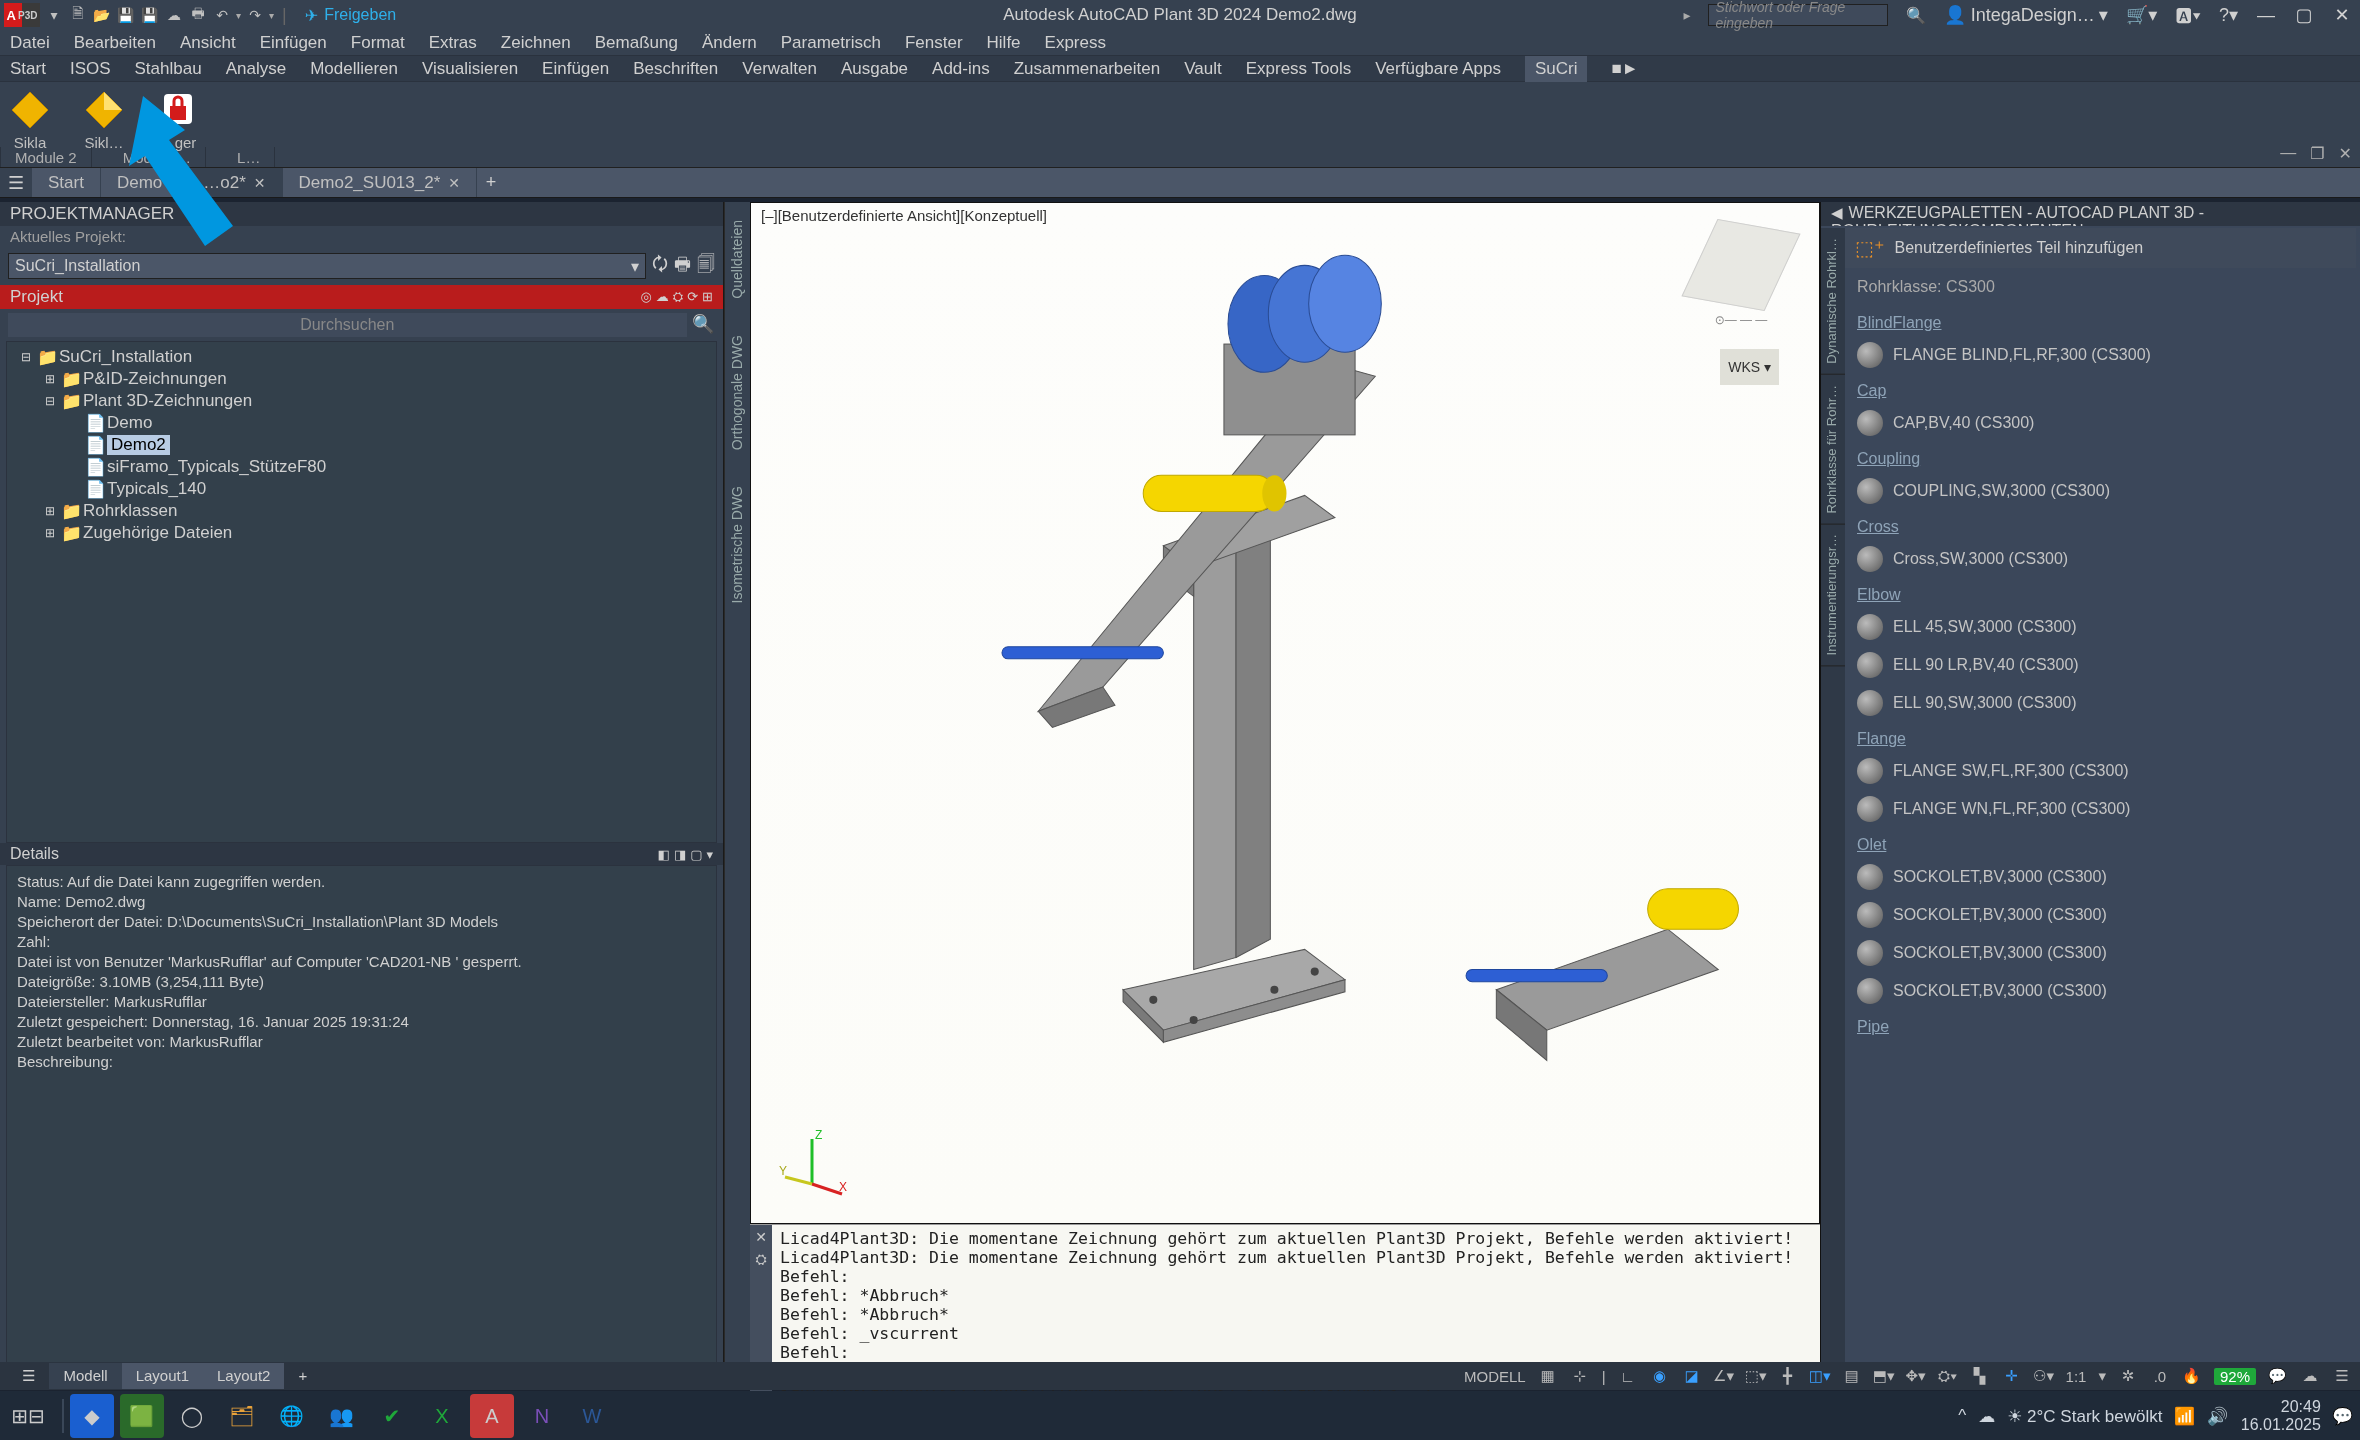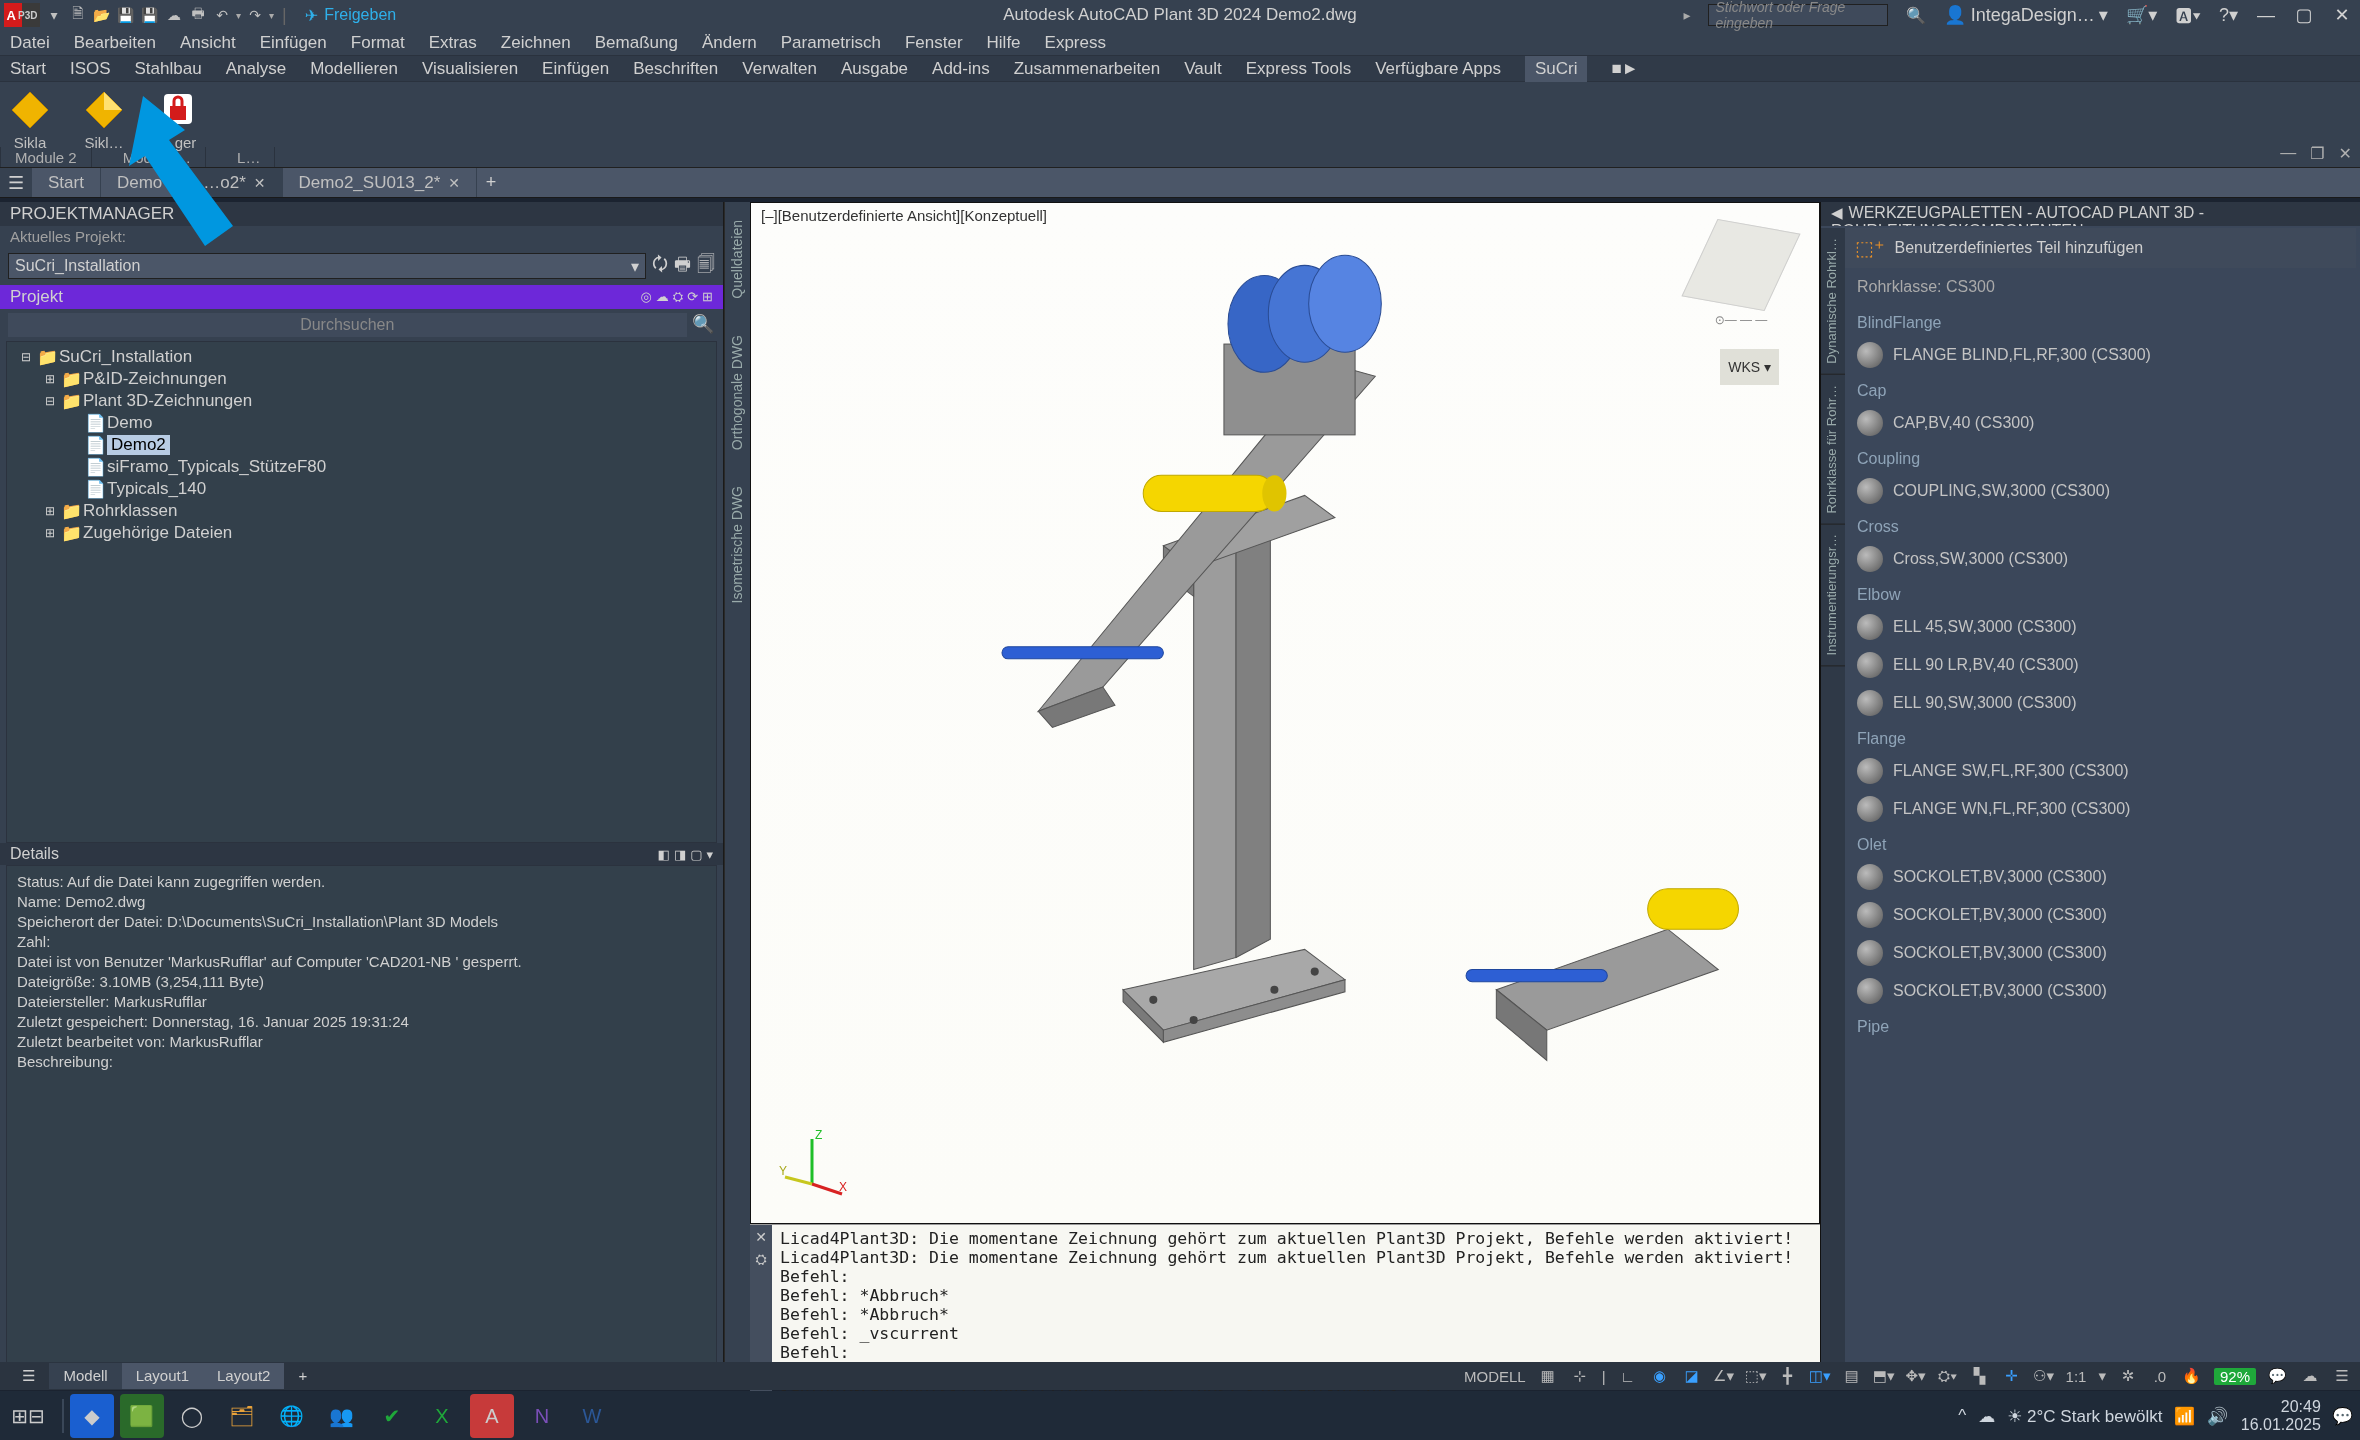--- a/index.html
+++ b/index.html
@@ -44,21 +44,21 @@
 
 
 .main-area { position: absolute; top: 202px; bottom: 50px; left: 0; right: 0; display: flex; }
 
 
 .left-panel { width: 724px; background: #364150; display: flex; flex-direction: column; border-right: 1px solid #1a1a1a; }
 .pm-header { height: 24px; background: #2d3643; padding: 2px 10px; font-size: 17px; color: #d0d0d0; }
 .pm-sub { font-size: 15px; color: #a0a0a0; padding: 2px 10px; }
 .pm-combo-row { display: flex; align-items: center; gap: 6px; padding: 4px 8px; }
 .pm-combo { flex: 1; height: 26px; background: #4b5668; border: 1px solid #202020; padding: 0 6px; display: flex; align-items: center; justify-content: space-between; font-size: 16px; }
-.pm-section-header { height: 24px; background: #6d28d9; padding: 2px 10px; font-size: 17px; display: flex; align-items: center; justify-content: space-between; }
+.pm-section-header { height: 24px; background: #b91c1c; padding: 2px 10px; font-size: 17px; display: flex; align-items: center; justify-content: space-between; }
 .pm-section-icons { display: flex; gap: 4px; font-size: 13px; }
 .pm-search-row { padding: 4px 8px; display: flex; gap: 6px; }
 .pm-search { flex: 1; height: 24px; background: #3f4a5b; color: #888; text-align: center; font-size: 16px; display: flex; align-items: center; justify-content: center; }
 .pm-tree { flex: 1; padding: 4px 8px 4px 8px; max-height: 502px; border: 1px solid #2b323e; margin: 0 6px; background: #33404b; overflow: auto; font-size: 17px; }
 .tree-row { display: flex; align-items: center; height: 22px; gap: 4px; }
 .tree-indent { display: inline-block; }
 .tree-toggle { width: 14px; text-align: center; font-size: 12px; }
 .tree-icon { width: 18px; text-align: center; }
 .tree-row.selected .tree-label { background: #b8cce4; color: #000; padding: 0 4px; }
 
@@ -86,21 +86,21 @@
 
 
 .right-panel { width: 540px; background: #364150; display: flex; flex-direction: column; position: relative; border-left: 1px solid #111; }
 .rp-header { height: 24px; background: #2d3643; padding: 2px 10px; font-size: 16px; }
 .rp-inner { flex: 1; background: #3b475a; padding: 2px 0; overflow: hidden; display: flex; }
 .rp-sidetabs { width: 24px; background: #2f3947; display: flex; flex-direction: column; }
 .rp-sidetab { writing-mode: vertical-rl; transform: rotate(180deg); font-size: 13px; color: #9aa; padding: 10px 3px; border-top: 1px solid #222; }
 .rp-body { flex: 1; overflow-y: auto; padding-right: 4px; }
 .rp-add-row { display: flex; align-items: center; padding: 8px 10px; gap: 10px; background: #3f4a5b; font-size: 16px; }
 .rp-info { padding: 10px 12px; font-size: 16px; color: #aaa; }
-.rp-cat { padding: 8px 12px 4px 12px; font-size: 16px; color: #8fa4b8; }
+.rp-cat { padding: 8px 12px 4px 12px; font-size: 16px; color: #8fa4b8; text-decoration: underline; }
 .rp-item { display: flex; align-items: center; padding: 6px 12px; gap: 10px; font-size: 16px; color: #c4c4c4; }
 .rp-item .thumb { width: 26px; height: 26px; background: radial-gradient(circle at 35% 35%, #bbb, #555); border-radius: 50%; flex-shrink: 0; }
 
 
 .bottom-bar { position: absolute; bottom: 0; left: 0; right: 0; height: 28px; background: #2b3440; display: flex; align-items: center; justify-content: space-between; padding: 0 8px; font-size: 15px; }
 .bottom-left { display: flex; gap: 0; }
 .bot-tab { padding: 4px 14px; background: #4b5668; }
 .bot-tab.active { background: #364150; }
 .bottom-right { display: flex; gap: 12px; align-items: center; font-size: 15px; color: #bbb; }
 .bot-icon { width: 20px; height: 20px; display: flex; align-items: center; justify-content: center; }

